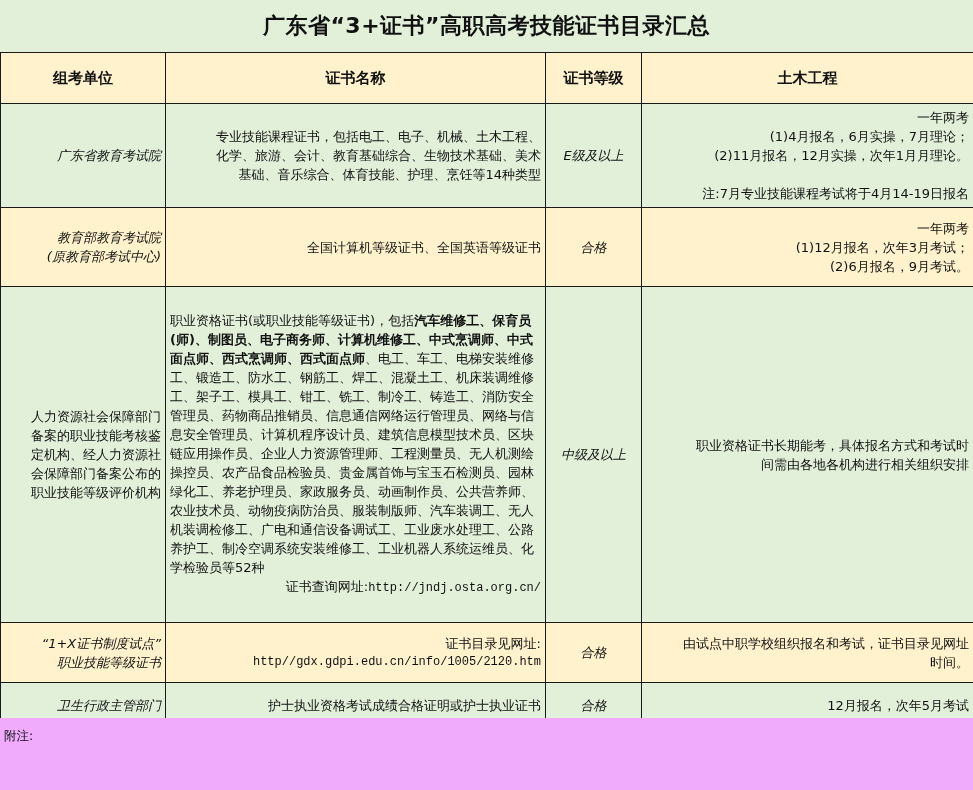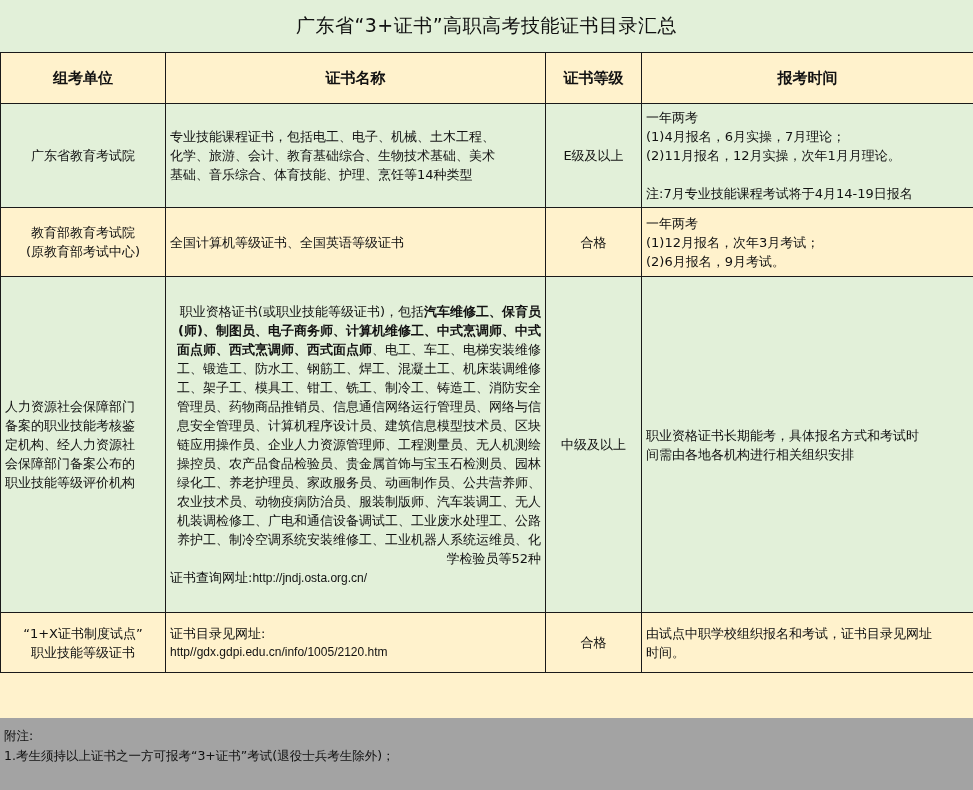--- a/index.html
+++ b/index.html
@@ -9,51 +9,51 @@
     font-family:"DejaVu Sans","Liberation Sans",sans-serif;
     color:#111;
     position:relative;
   }
   .title-band {
     position:absolute; left:0; top:0; width:973px; height:52px;
     background:#E2F0D9;
     display:flex; align-items:center; justify-content:center;
   }
   .title-band h1 {
-    margin:16px; font-size:19px; font-weight:normal; letter-spacing:0.5px;
+    margin:16px; font-size:22px; font-weight:bold; letter-spacing:0.5px;
     font-family:"DejaVu Sans","Liberation Sans",sans-serif;
   }
   table.main {
     position:absolute; left:0; top:52px;
     border-collapse:collapse;
     width:973px;
     table-layout:fixed;
   }
   table.main td, table.main th {
     border:1.5px solid #1a1a1a;
     padding:0 4px;
     font-size:13px;
     line-height:19px;
     vertical-align:middle;
   }
   table.main th {
     font-weight:bold; font-size:15px; 
   }
   tr.cream td, tr.cream th { background:#FFF2CC; }
   tr.green td { background:#E2F0D9; }
-  td.center { text-align:center; }
+  td.center { text-align:center;font-style:italic; }
   td.left { text-align:left; }
-  .line { display:block; white-space:nowrap; }
-  .wrap { display:block;text-align:right; }
+  .line { display:block; white-space:nowrap;text-align:right; }
+  .wrap { display:block; }
   .blank { display:block; height:19px; }
   b.bold { font-weight:bold; }
-  .mono { font-family:Liberation Sans, sans-serif; font-size:12px; }
+  .mono { font-family:Liberation Mono, monospace; font-size:12px; }
   .notes {
     position:absolute; left:0; top:718px; width:973px; height:72px;
-    background:#a3a3a3; padding:8px 4px 0 4px; box-sizing:border-box;
+    background:#f0abfc; padding:8px 4px 0 4px; box-sizing:border-box;
     font-size:12.5px; line-height:20px;
   }
   .notes div { white-space:nowrap; }
 </style>
 </head>
 <body>
 
 <div class="title-band">
   <h1>广东省“3+证书”高职高考技能证书目录汇总</h1>
 </div>
@@ -63,21 +63,21 @@
     <col style="width:165px">
     <col style="width:380px">
     <col style="width:96px">
     <col style="width:332px">
   </colgroup>
   <tbody>
       <tr class="cream" style="height:51px">
     <th>组考单位</th>
     <th>证书名称</th>
     <th>证书等级</th>
-    <th>报考时间</th>
+    <th>土木工程</th>
   </tr>
 
   <tr class="green" style="height:104px">
     <td class="center">
       <span class="line">广东省教育考试院</span>
     </td>
     <td class="left">
       <span class="line">专业技能课程证书，包括电工、电子、机械、土木工程、</span>
       <span class="line">化学、旅游、会计、教育基础综合、生物技术基础、美术</span>
       <span class="line">基础、音乐综合、体育技能、护理、烹饪等14种类型</span>
@@ -85,21 +85,21 @@
     <td class="center">E级及以上</td>
     <td class="left">
       <span class="line">一年两考</span>
       <span class="line">(1)4月报名，6月实操，7月理论；</span>
       <span class="line">(2)11月报名，12月实操，次年1月月理论。</span>
       <span class="blank"></span>
       <span class="line">注:7月专业技能课程考试将于4月14-19日报名</span>
     </td>
   </tr>
 
-  <tr class="cream" style="height:69px">
+  <tr class="cream" style="height:79px">
     <td class="center">
       <span class="line">教育部教育考试院</span>
       <span class="line">(原教育部考试中心)</span>
     </td>
     <td class="left">
       <span class="line">全国计算机等级证书、全国英语等级证书</span>
     </td>
     <td class="center">合格</td>
     <td class="left">
       <span class="line">一年两考</span>
@@ -136,19 +136,30 @@
       <span class="line">证书目录见网址:</span>
       <span class="line mono">http//gdx.gdpi.edu.cn/info/1005/2120.htm</span>
     </td>
     <td class="center">合格</td>
     <td class="left">
       <span class="line">由试点中职学校组织报名和考试，证书目录见网址</span>
       <span class="line">时间。</span>
     </td>
   </tr>
 
+  <tr class="green" style="height:45px">
+    <td class="center">
+      <span class="line">卫生行政主管部门</span>
+    </td>
+    <td class="left">
+      <span class="line">护士执业资格考试成绩合格证明或护士执业证书</span>
+    </td>
+    <td class="center">合格</td>
+    <td class="left">
+      <span class="line">12月报名，次年5月考试</span>
+    </td>
+  </tr>
 </tbody>
   </table>
 
 <div class="notes">
   <div>附注:</div>
-  <div>1.考生须持以上证书之一方可报考“3+证书”考试(退役士兵考生除外)；</div>
 </div>
 
 </body></html>

